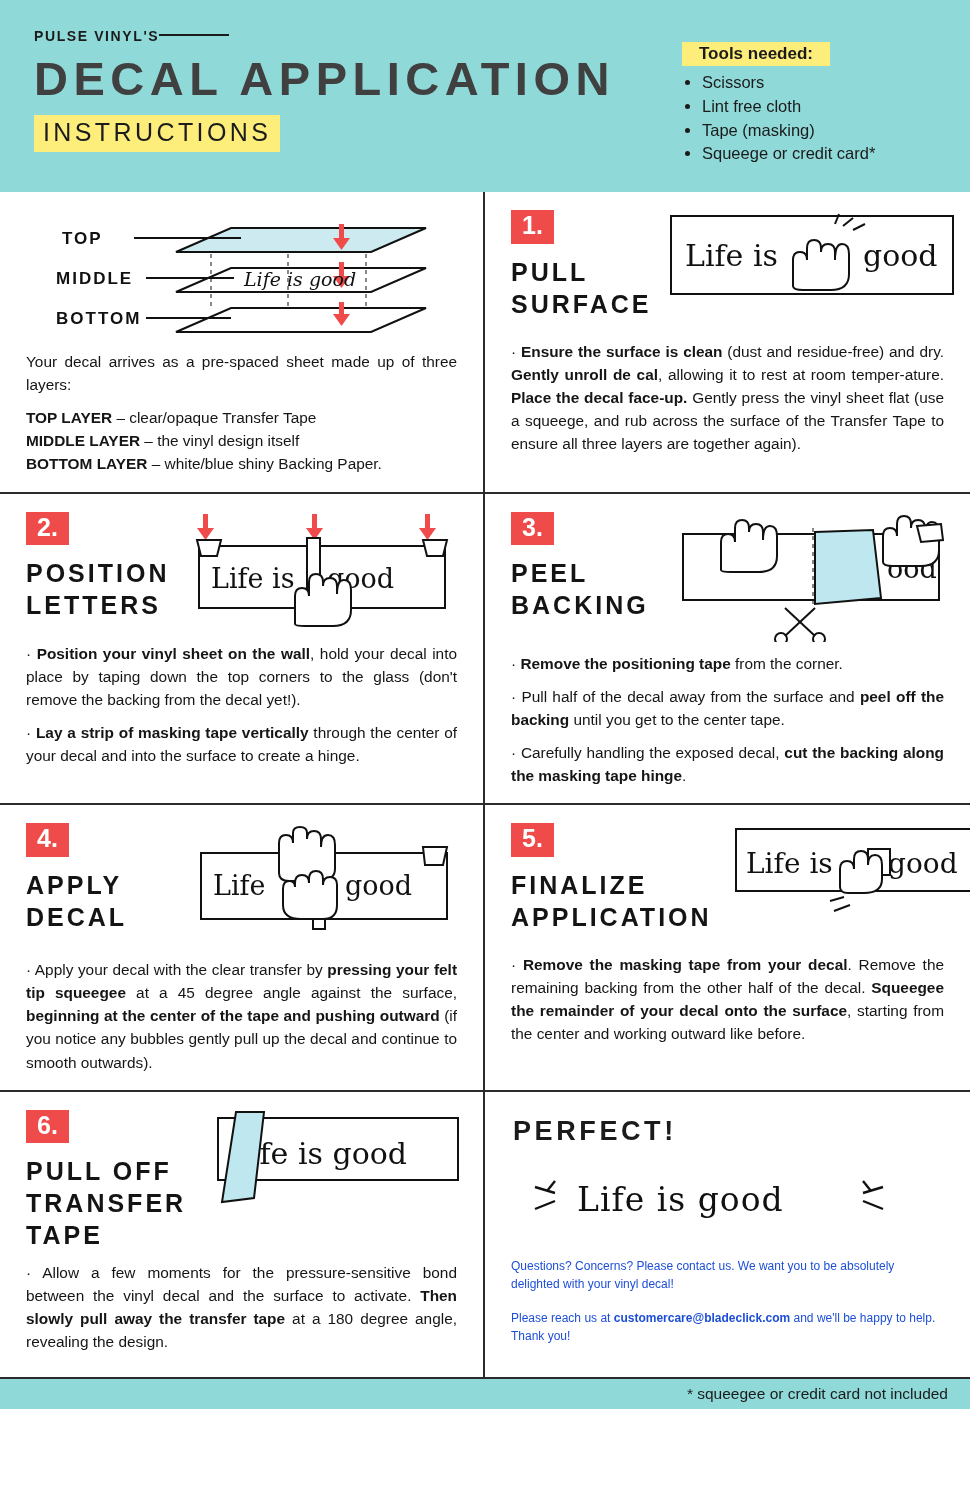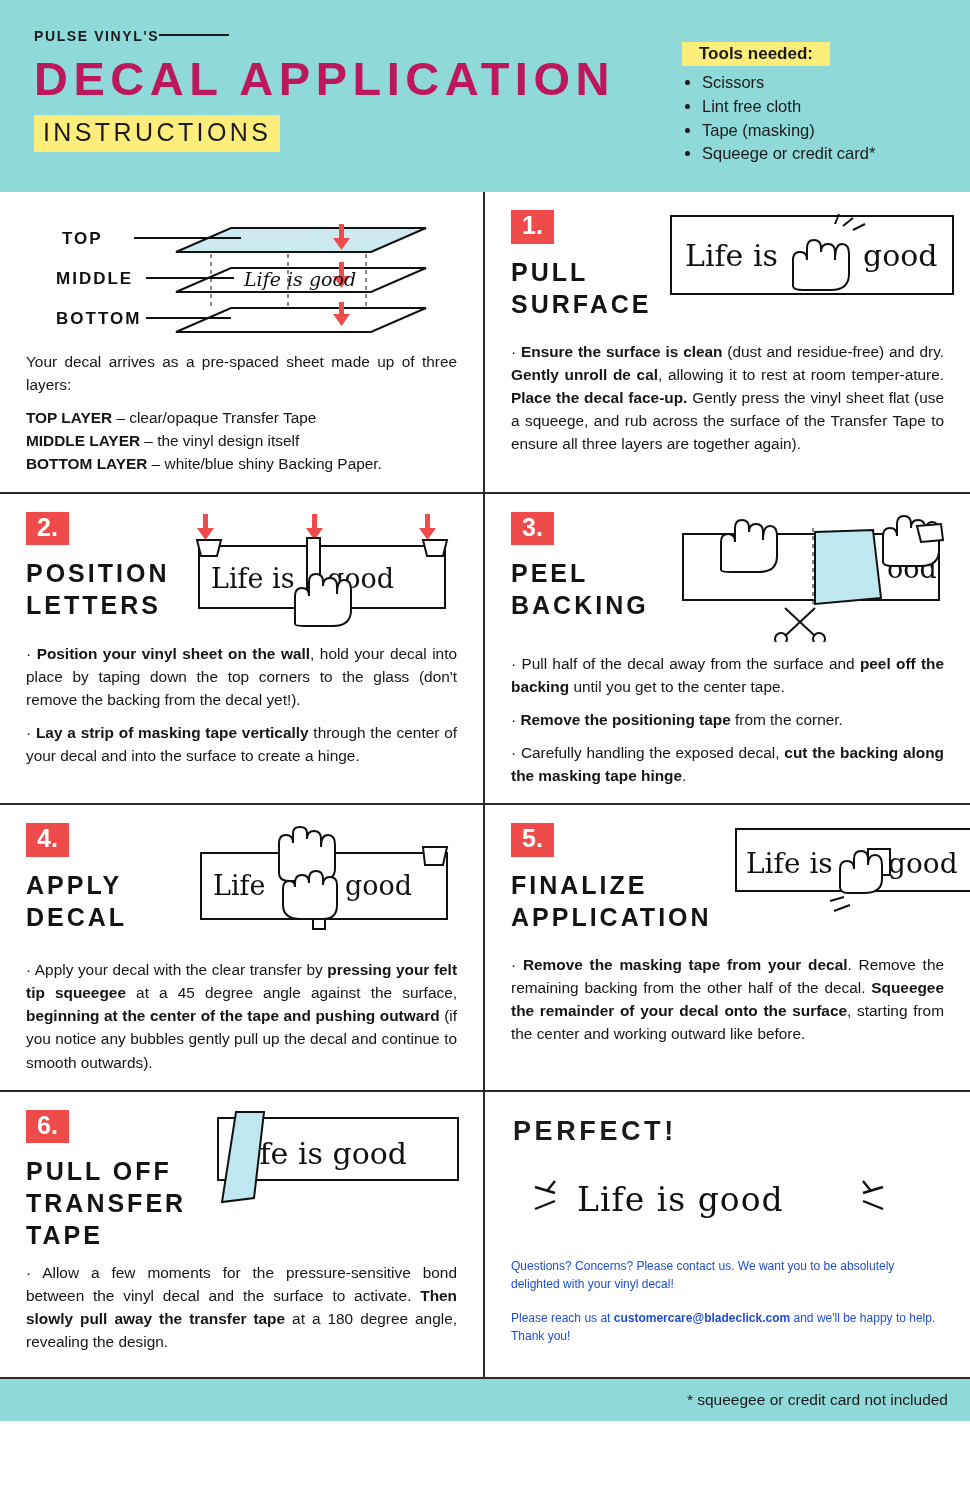--- a/index.html
+++ b/index.html
@@ -42,21 +42,21 @@
     height: 2px;
     background: #1b1b1b;
     margin-bottom: 2px;
   }
   .main-title {
     font-size: 47px;
     font-weight: bold;
     letter-spacing: 5.5px;
     margin-top: 10px;
     line-height: 1.05;
-    color: #be185d;
+    color: #404040;
   }
   .sub-title-wrap {
     margin-top: 12px;
   }
   .sub-title {
     display: inline-block;
     background: #fdee7c;
     font-size: 25px;
     letter-spacing: 3.4px;
     font-weight: normal;
@@ -169,21 +169,21 @@
   }
   .perfect-body {
     font-size: 12px;
     line-height: 1.5;
     color: #1d4ed8;
   }
   .perfect-body p { margin: 0 0 16px 0; }
 
   
   .footer {
-    height: 44px;
+    height: 32px;
     background: #8fd9d8;
     border-top: 2px solid #2b2b2b;
     display: flex;
     align-items: center;
     justify-content: flex-end;
     padding-right: 22px;
     box-sizing: border-box;
     font-size: 15.5px;
   }
 
@@ -372,24 +372,24 @@
                 <circle cx="116" cy="127" r="6"></circle>
                 <circle cx="154" cy="127" r="6"></circle>
               </g>
 
               <polygon points="252,14 276,12 278,28 256,30" fill="#fff" stroke="#111" stroke-width="2"></polygon>
             </svg>
           </div>
         </div>
         <div class="body-text">
           <p>
+            <span>· </span><b>Remove the positioning tape</b><span> from the corner.</span>
+          </p>
+          <p>
             <span>· Pull half of the decal away from the surface and </span><b>peel off the backing</b><span> until you get to the center tape.</span>
-          </p>
-          <p>
-            <span>· </span><b>Remove the positioning tape</b><span> from the corner.</span>
           </p>
           <p>
             <span>· Carefully handling the exposed decal, </span><b>cut the backing along the masking tape hinge</b><span>.</span>
           </p>
         </div>
       </div>
     </div>
 
     <div class="row">
 

